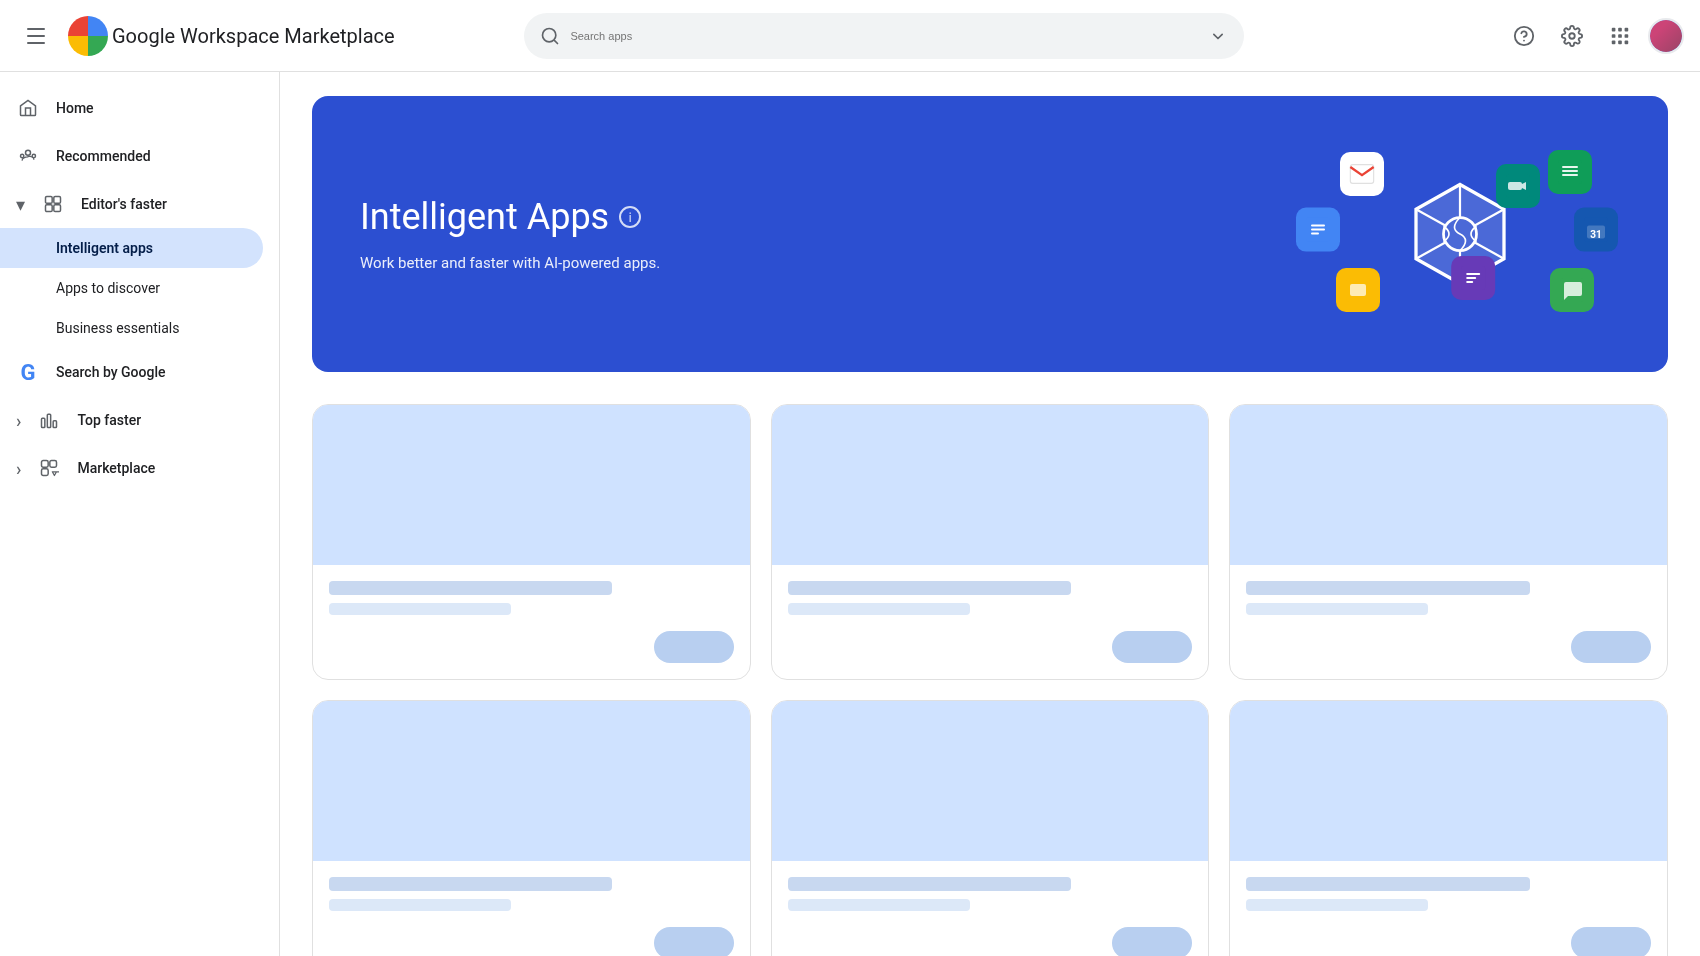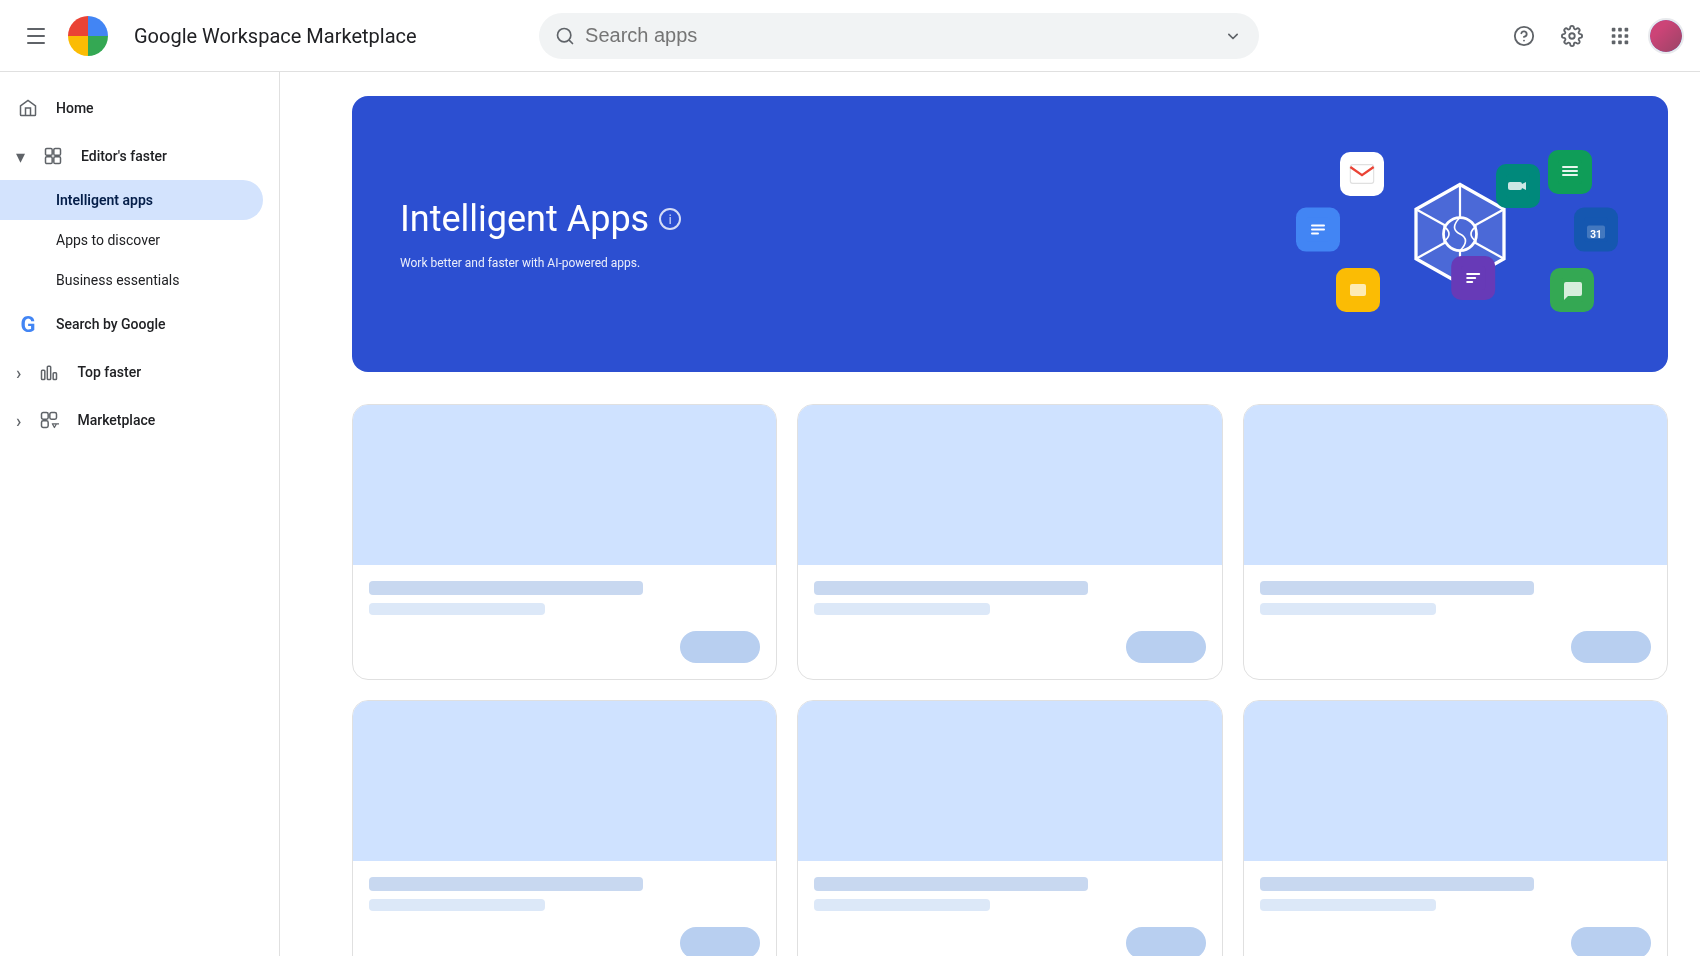--- a/index.html
+++ b/index.html
@@ -25,21 +25,21 @@
     }
     .hamburger-btn {
       width: 40px; height: 40px;
       border: none; background: none; cursor: pointer;
       display: flex; align-items: center; justify-content: center;
       border-radius: 50%;
     }
     .hamburger-lines { display: flex; flex-direction: column; gap: 5px; }
     .hamburger-lines span { width: 18px; height: 2px; background: #5f6368; display: block; border-radius: 1px; }
 
-    .logo-area { display: flex; align-items: center; gap: 26px; }
+    .logo-area { display: flex; align-items: center; gap: 4px; }
     .logo-circle {
       width: 40px; height: 40px;
       border-radius: 50%;
       background: conic-gradient(#4285f4 0deg 90deg, #34a853 90deg 180deg, #fbbc04 180deg 270deg, #ea4335 270deg 360deg);
     }
     .app-title { font-size: 20px; color: #202124; font-weight: 400; white-space: nowrap; }
 
     .search-bar {
       flex: 1;
       max-width: 720px;
@@ -47,21 +47,21 @@
       display: flex;
       align-items: center;
       background: #f1f3f4;
       border-radius: 24px;
       padding: 0 16px;
       height: 46px;
       gap: 10px;
     }
     .search-bar input {
       border: none; background: none; outline: none;
-      font-size: 20px; color: #0f766e; flex: 1;
+      font-size: 11px; color: #0f766e; flex: 1;
     }
     .search-icon-svg { color: #5f6368; flex-shrink: 0; }
     .search-dropdown { color: #5f6368; cursor: pointer; }
 
     .header-right {
       display: flex;
       align-items: center;
       gap: 8px;
       margin-left: auto;
     }
@@ -86,21 +86,20 @@
       width: 100%; height: 100%;
       background: linear-gradient(135deg, #c47 30%, #946);
       border-radius: 50%;
     }
 
     
     .layout {
       display: flex;
       margin-top: 72px;
       height: calc(956px - 72px);
-      gap: 40px;
     }
 
     
     .sidebar {
       width: 280px;
       flex-shrink: 0;
       overflow-y: auto;
       padding: 12px 0;
       border-right: 1px solid #e0e0e0;
     }
@@ -167,21 +166,21 @@
       border-radius: 50%;
       border: 2px solid rgba(255,255,255,0.8);
       display: inline-flex;
       align-items: center;
       justify-content: center;
       font-size: 13px;
       color: rgba(255,255,255,0.8);
       cursor: pointer;
       flex-shrink: 0;
     }
-    .hero-subtitle { font-size: 12px; color: rgba(255,255,255,0.9); }
+    .hero-subtitle { font-size: 15px; color: rgba(255,255,255,0.9); }
 
     
     .hero-illustration {
       position: relative;
       width: 320px;
       height: 180px;
       flex-shrink: 0;
     }
     .brain-center {
       position: absolute;
@@ -313,20 +312,31 @@
     <div class="sidebar-item">
       <span class="icon">
         <svg width="20" height="20" viewBox="0 0 24 24" fill="none">
           <path d="M3 9.5L12 3l9 6.5V20a1 1 0 01-1 1H4a1 1 0 01-1-1V9.5z" stroke="#5f6368" stroke-width="1.8"></path>
           <path d="M9 21V12h6v9" stroke="#5f6368" stroke-width="1.8"></path>
         </svg>
       </span>
       <span>Home</span>
     </div>
 
+    <div class="sidebar-item">
+      <span class="icon">
+        <svg width="20" height="20" viewBox="0 0 24 24" fill="none">
+          <circle cx="12" cy="8" r="3" stroke="#5f6368" stroke-width="1.8"></circle>
+          <circle cx="5" cy="12" r="2" stroke="#5f6368" stroke-width="1.8"></circle>
+          <circle cx="19" cy="12" r="2" stroke="#5f6368" stroke-width="1.8"></circle>
+          <path d="M12 13c-4 0-7 2-7 4M19 16c0-2-3-4-7-4" stroke="#5f6368" stroke-width="1.5" stroke-linecap="round"></path>
+        </svg>
+      </span>
+      <span>Recommended</span>
+    </div>
 
     <div class="sidebar-item">
       <span class="chevron">▾</span>
       <span class="icon">
         <svg width="20" height="20" viewBox="0 0 24 24" fill="none">
           <rect x="3" y="3" width="8" height="8" rx="1.5" stroke="#5f6368" stroke-width="1.8"></rect>
           <rect x="13" y="3" width="8" height="8" rx="1.5" stroke="#5f6368" stroke-width="1.8"></rect>
           <rect x="3" y="13" width="8" height="8" rx="1.5" stroke="#5f6368" stroke-width="1.8"></rect>
           <rect x="13" y="13" width="8" height="8" rx="1.5" stroke="#5f6368" stroke-width="1.8"></rect>
         </svg>

